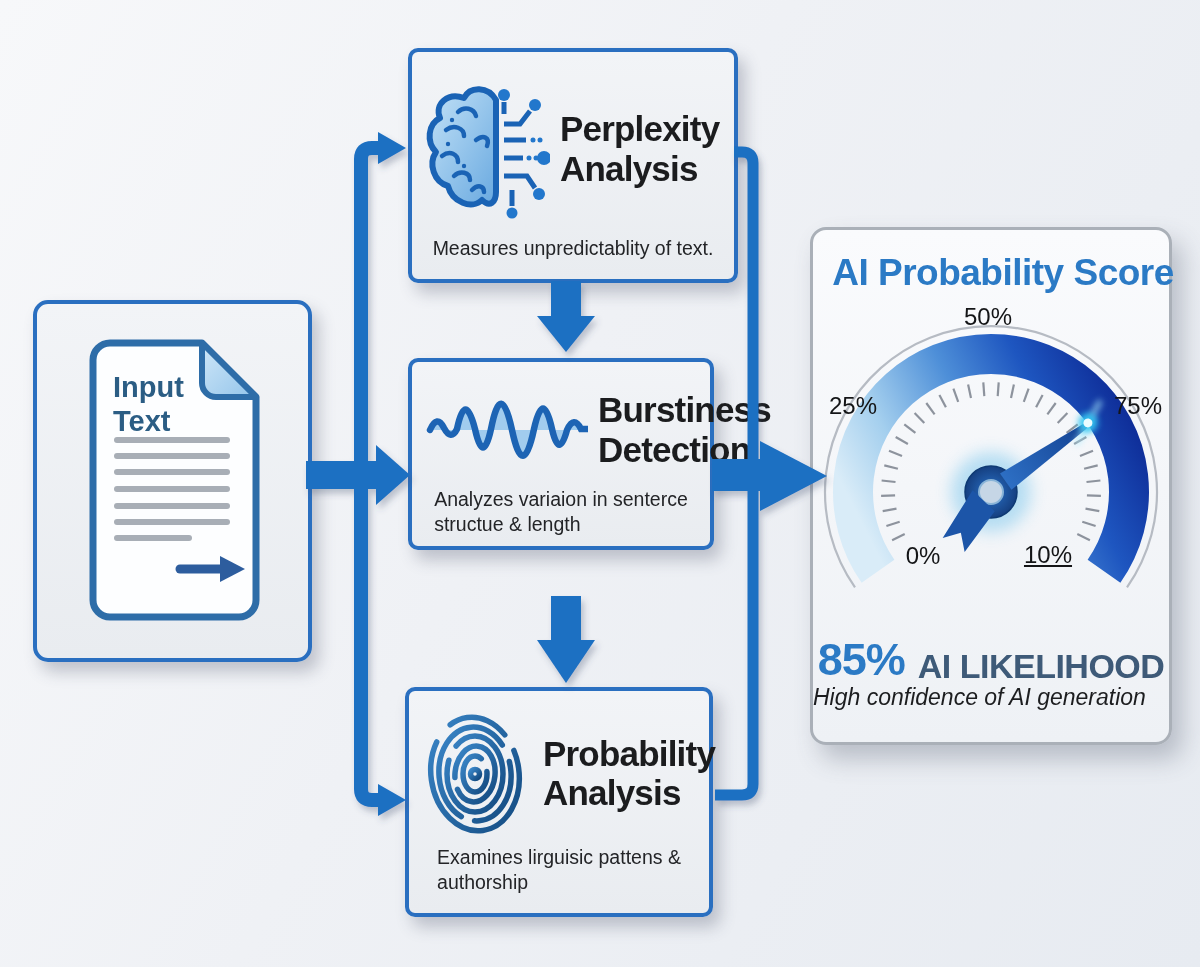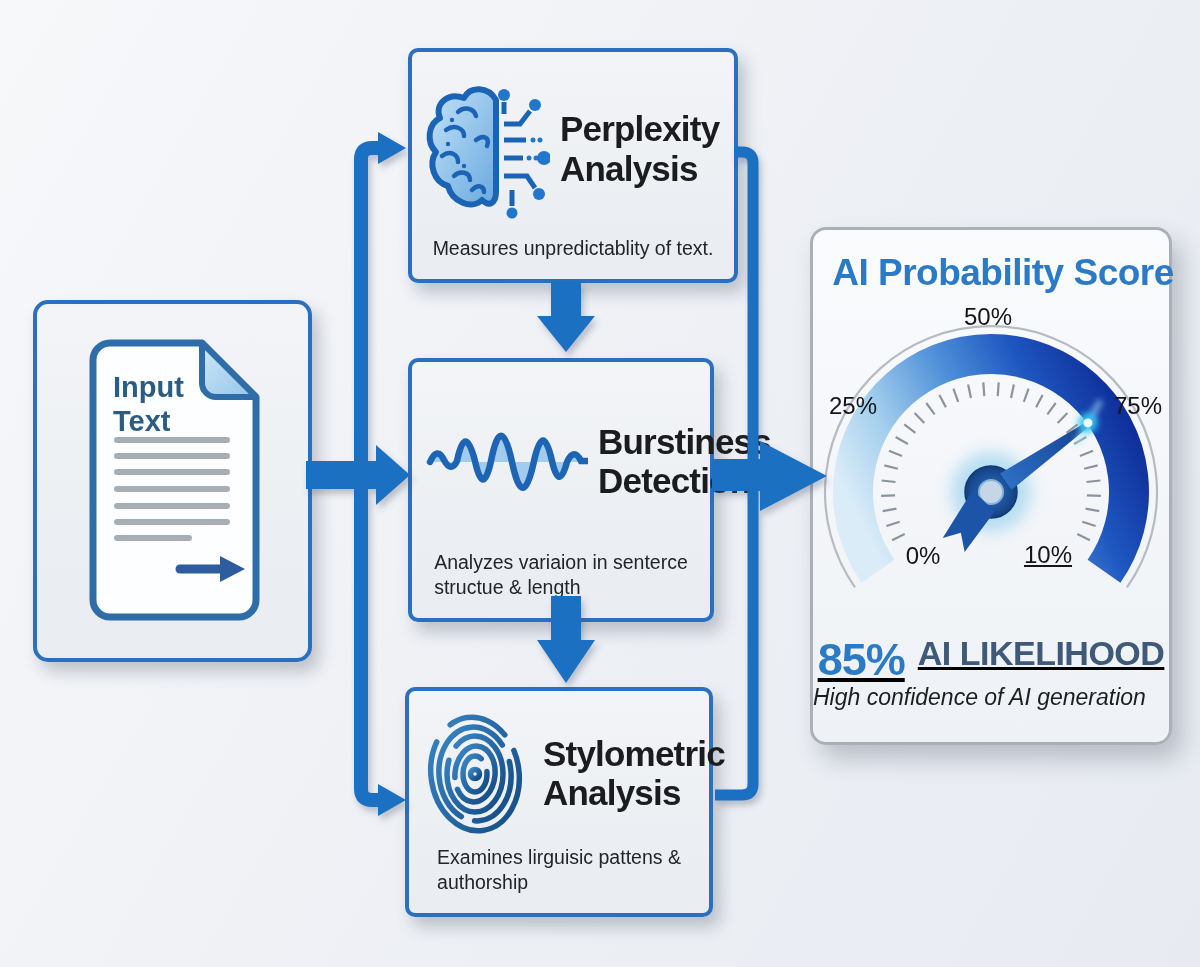--- a/index.html
+++ b/index.html
@@ -9,21 +9,21 @@
     font-family:"Liberation Sans",sans-serif;
   }
   
   .flow-box{
     position:absolute;border:4px solid #2a6fc0;border-radius:10px;
     background:linear-gradient(180deg,#f2f4f7 0%,#e9ecf0 100%);
     box-shadow:7px 10px 16px rgba(60,70,95,.28);
     box-sizing:border-box;
   }
   #box-perplexity{left:408px;top:48px;width:330px;height:235px;}
-  #box-burstiness{left:408px;top:358px;width:306px;height:264px;}
+  #box-burstiness{left:408px;top:358px;width:306px;height:192px;}
   #box-stylometric{left:405px;top:687px;width:308px;height:230px;}
   .step-inner{position:absolute;inset:0;display:flex;flex-direction:column;padding:10px 12px 18px;box-sizing:border-box;}
   .step-head{display:flex;align-items:center;gap:10px;flex:1 1 auto;}
   .step-icon{flex:none;}
   .step-title{font-size:35px;font-weight:bold;color:#1b1c1e;line-height:1.13;letter-spacing:-0.8px;}
   .step-desc{
     flex:none;font-size:19.5px;color:#232427;line-height:1.28;
     white-space:pre-line;margin:0 auto;max-width:282px;
   }
   
@@ -40,21 +40,21 @@
   }
   .panel-title{position:absolute;top:22px;left:0;width:100%;text-align:center;
     font-size:37px;font-weight:bold;color:#2b7ac5;letter-spacing:-0.5px;padding-left:12px;}
   .gauge-svg{position:absolute;left:0;top:0;width:362px;height:518px;}
   .gauge-label{position:absolute;transform:translateX(-50%);font-size:24px;color:#141517;}
   .gl-top{left:175px;top:73px;}
   .gl-left{left:40px;top:162px;}
   .gl-right{left:325px;top:162px;}
   .gl-bl{left:110px;top:312px;}
   .gl-br{left:235px;top:311px;text-decoration:underline;}
-  .score-row{position:absolute;top:404px;left:0;width:100%;display:flex;justify-content:center;align-items:flex-start;gap:13px;text-decoration:underline;}
+  .score-row{position:absolute;top:404px;left:0;width:100%;display:flex;justify-content:center;align-items:flex-end;gap:13px;}
   .score-value{font-size:45px;font-weight:bold;color:#2b7ac5;letter-spacing:-1px;}
   .score-label{font-size:34px;font-weight:bold;color:#3e5a78;letter-spacing:-0.5px;}
   .panel-subtitle{position:absolute;top:454px;left:0;width:100%;font-size:23px;color:#1c1d1f;font-style:italic;}
   
   .connectors{position:absolute;inset:0;pointer-events:none;z-index:6;}
   .tick{stroke:#8d939d;stroke-width:2.2;}
 </style>
 </head>
 <body>
 
@@ -173,21 +173,21 @@
           <g fill="none" stroke="url(#fpGrad)" stroke-width="5.5" stroke-linecap="round">
             <ellipse cx="54" cy="70" rx="44" ry="57" stroke-dasharray="198 22 62 18" transform="rotate(-8 54 70)"></ellipse>
             <ellipse cx="54" cy="70" rx="36" ry="47" stroke-dasharray="70 14 150 18" transform="rotate(-5 54 70)"></ellipse>
             <ellipse cx="54" cy="70" rx="28" ry="38" stroke-dasharray="118 16 86 14"></ellipse>
             <ellipse cx="54" cy="70" rx="20" ry="28" stroke-dasharray="58 12 96 12" transform="rotate(6 54 70)"></ellipse>
             <ellipse cx="54" cy="70" rx="12" ry="18" stroke-dasharray="78 14"></ellipse>
             <circle cx="54" cy="70" r="4.5"></circle>
           </g>
         </svg>
         <div class="step-title">
-          <div>Stylometric</div>
+          <div>Probability</div>
           <div>Analysis</div>
         </div>
       </div>
       <div class="step-desc">Examines lirguisic pattens &amp;
 authorship</div>
     </div>
   </div>
 
   <div id="result-panel">
     <div class="panel-title">AI Probability Score</div>

